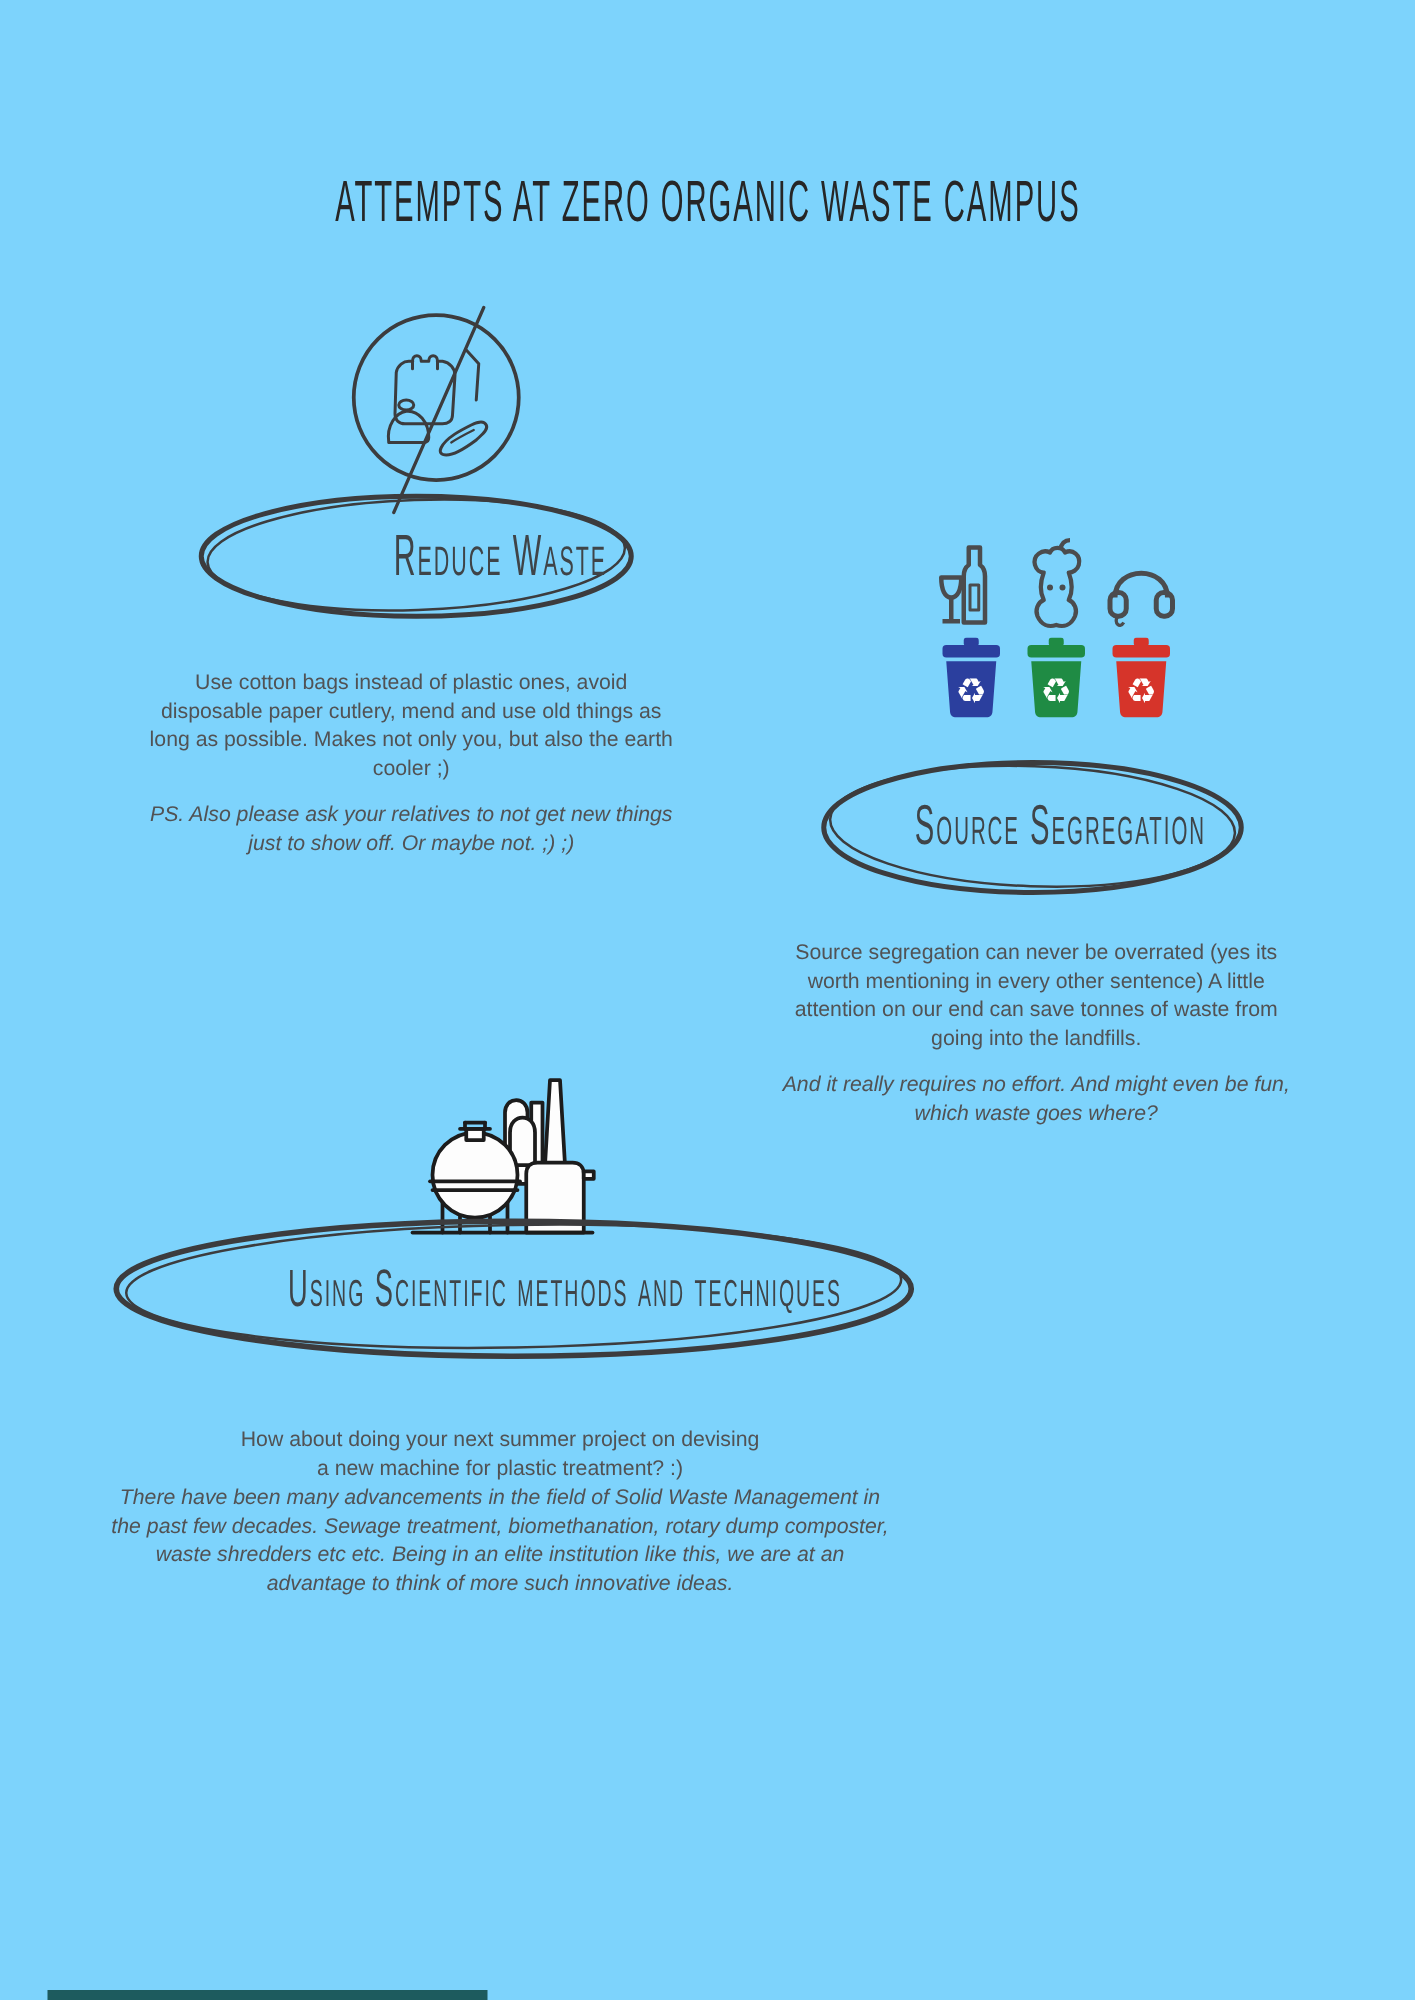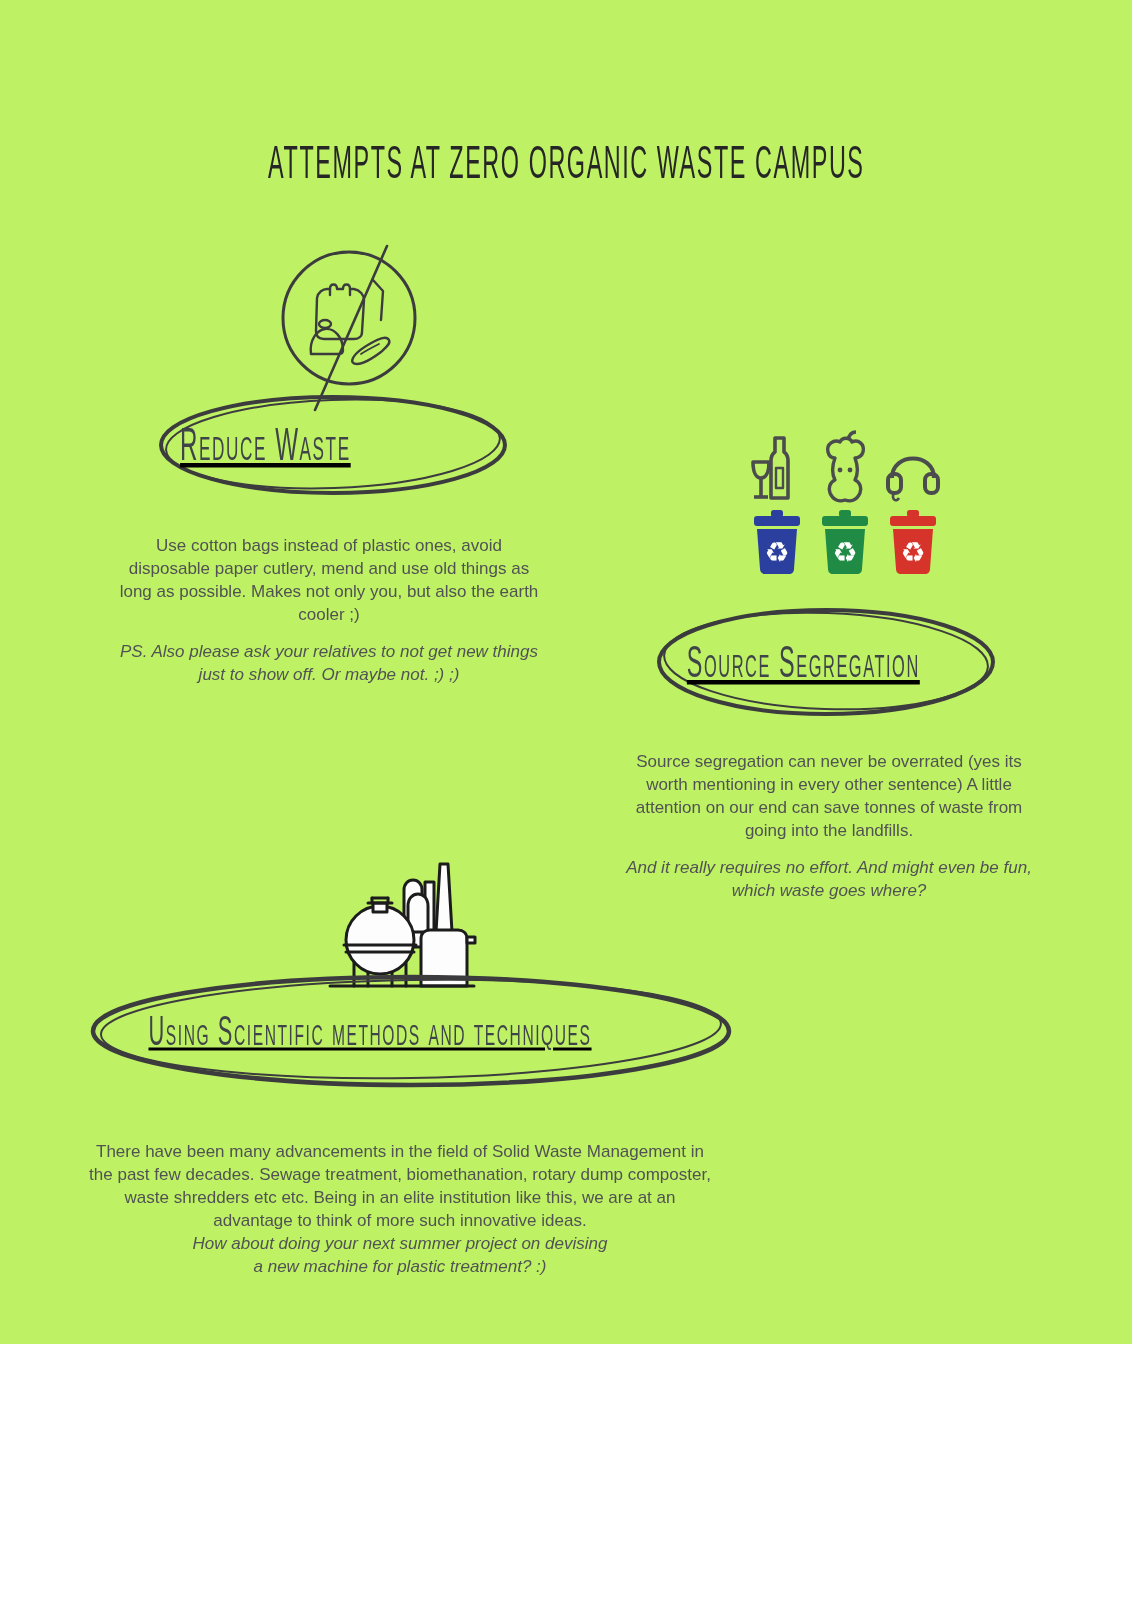--- a/index.html
+++ b/index.html
@@ -1,37 +1,37 @@
 <!DOCTYPE html>
 <html><head>
 <meta charset="utf-8">
 <style>
   html,body{margin:0;padding:0;background:#ffffff;}
   .canvas{
     position:relative;
-    width:1132px;height:1344px;
-    background:#bef264;
+    width:1132px;height:1600px;
+    background:#7dd3fc;
     font-family:"Liberation Sans", sans-serif;
     overflow:hidden;
   }
   
   .poster-title{
     position:absolute;top:146px;left:0;width:100%;
     text-align:center;
   }
   .poster-title .stretch{
     display:inline-block;
     font-size:30px;letter-spacing:2px;color:#262626;
     transform:scale(.78,1.55);transform-origin:center;
     white-space:nowrap;
   }
   .oval-wrap{position:absolute;}
   .oval-wrap svg{position:absolute;left:0;top:0;}
   .oval-label{
-    position:absolute;inset:0;display:flex;align-items:center;justify-content:flex-start;text-decoration:underline;
+    position:absolute;inset:0;display:flex;align-items:center;justify-content:flex-end;
   }
   .oval-label .stretch{
     display:inline-block;
     font-variant:small-caps;
     color:#3f4448;letter-spacing:2px;white-space:nowrap;
     transform:scale(.78,1.5);transform-origin:center;
   }
   .h-reduce{font-size:31px;}
   .h-segregation{font-size:30px;}
   .h-science{font-size:28px;}
@@ -236,19 +236,19 @@
     <svg width="650" height="118" viewBox="0 0 650 118">
       <ellipse class="ink" cx="325" cy="59" rx="318" ry="54" stroke-width="4.5"></ellipse>
       <ellipse class="ink" cx="325" cy="57" rx="310" ry="49" stroke-width="2" transform="rotate(-1 325 59)"></ellipse>
     </svg>
     <div class="oval-label">
       <span class="stretch h-science">Using Scientific methods and techniques</span>
     </div>
   </div>
 
   <div class="para" style="left:85px;top:1140px;width:630px;">
+    <p style="width:420px;margin:0 auto;">How about doing your next summer project on devising a new machine for plastic treatment? :)</p>
     <p style="margin-bottom:0;">There have been many advancements in the field of Solid Waste Management in the past few decades. Sewage treatment, biomethanation, rotary dump composter, waste shredders etc etc. Being in an elite institution like this, we are at an advantage to think of more such innovative ideas.</p>
-    <p style="width:420px;margin:0 auto;">How about doing your next summer project on devising a new machine for plastic treatment? :)</p>
   </div>
 
   <div class="footer-bar"></div>
 
 </div>
 
 </body></html>

